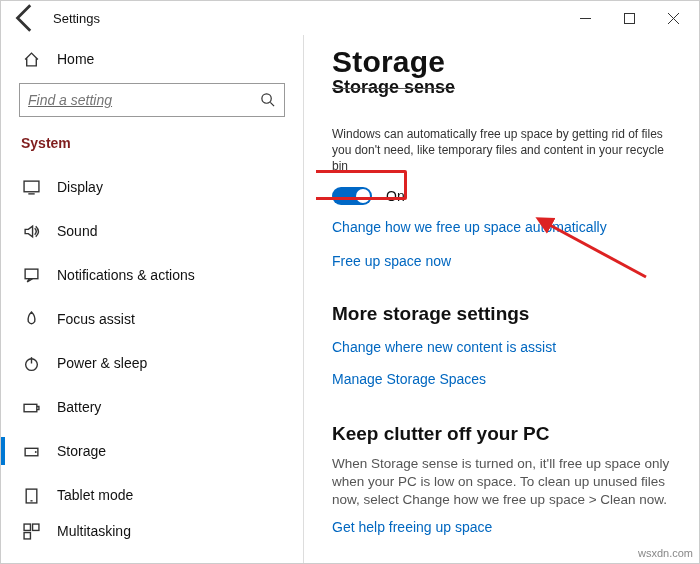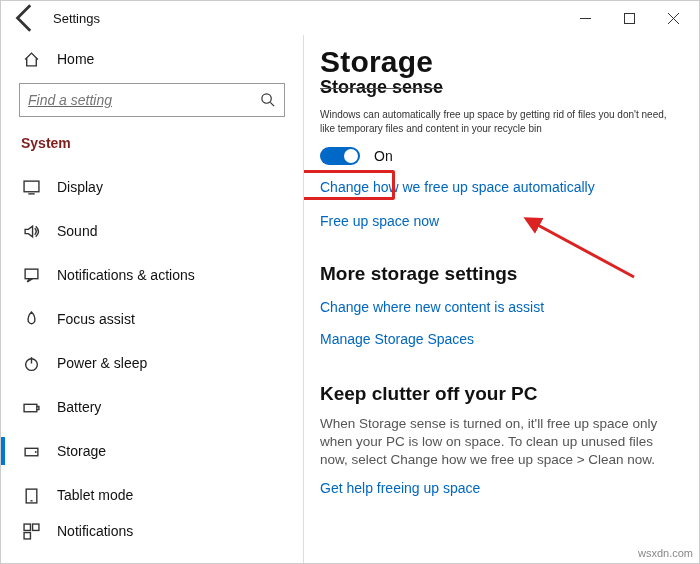--- a/index.html
+++ b/index.html
@@ -20,21 +20,21 @@
     font-size:16px; color:#333;
   }
   .titlebar .title { margin-left: 10px; font-size: 13px; color:#111; }
   .wincontrols { margin-left: auto; display:flex; }
   .wincontrols .wc {
     width: 44px; height: 30px; display:flex;align-items:center;justify-content:center;
     color:#333;
   }
   .wc svg { width:11px; height:11px; stroke:#333; stroke-width:1; fill:none; }
 
-  .app { display:flex; height: calc(100% - 34px); }
+  .app { display:flex; height: calc(100% - 34px); gap: 12px; }
 
   
   .sidebar { width: 303px; border-right:1px solid #ddd; position:relative; padding-top:4px; }
   .home {
     display:flex; align-items:center; height:40px; padding-left:20px;
     font-size:14px; color:#111;
   }
   .home .icon { width:20px; height:20px; margin-right:16px; display:flex;align-items:center;justify-content:center; }
   .searchwrap { padding: 4px 18px 10px 18px; }
   .search {
@@ -60,21 +60,21 @@
   }
 
   
   .main { flex:1; padding: 8px 24px 0 16px; overflow:hidden; position:relative; }
   .h1 { font-size:30px; font-weight:600; margin: 2px 0 0 0; color:#111; letter-spacing:0.2px; }
   .subcut { font-size:18px; font-weight:600; color:#111; margin-top:0; position:relative; top:-2px; }
   .subcut .strike { display:inline-block; position:relative; color:#111; }
   .subcut .strike::after{
     content:""; position:absolute; left:0; right:0; top:50%; height:1px; background:#555;
   }
-  .desc { margin-top:8px; font-size:10px; color:#333; line-height:1.35; max-width:360px; }
+  .desc { margin-top:26px; font-size:12px; color:#333; line-height:1.35; max-width:360px; }
   .togglerow { margin-top:12px; display:flex; align-items:center;text-align:center; }
   .toggle {
     width:40px; height:18px; border-radius:10px; background:#0068c6;
     position:relative; margin-right:14px;
   }
   .toggle .knob {
     position:absolute; right:2px; top:2px; width:14px; height:14px; background:#fff; border-radius:50%;
   }
   .onlabel { font-size:14px; color:#111; }
   .annot-box {
@@ -219,21 +219,21 @@
         <span>Tablet mode</span>
       </div>
       <div class="navitem" style="height:28px; overflow:hidden;">
         <span class="nicon">
             <svg width="17" height="17" viewBox="0 0 16 16">
               <rect class="strokeico" x="1" y="1" width="6" height="6"></rect>
               <rect class="strokeico" x="9" y="1" width="6" height="6"></rect>
               <rect class="strokeico" x="1" y="9" width="6" height="6"></rect>
             </svg>
           </span>
-        <span>Notifications</span>
+        <span>Multitasking</span>
       </div>
     </div>
   </div>
 
   <div class="main">
     <div class="h1">Storage</div>
     <div class="subcut"><span class="strike">Storage sense</span></div>
     <div class="desc">Windows can automatically free up space by getting rid of files you don't need, like temporary files and content in your recycle bin</div>
 
     <div class="togglerow" style="position:relative;">

